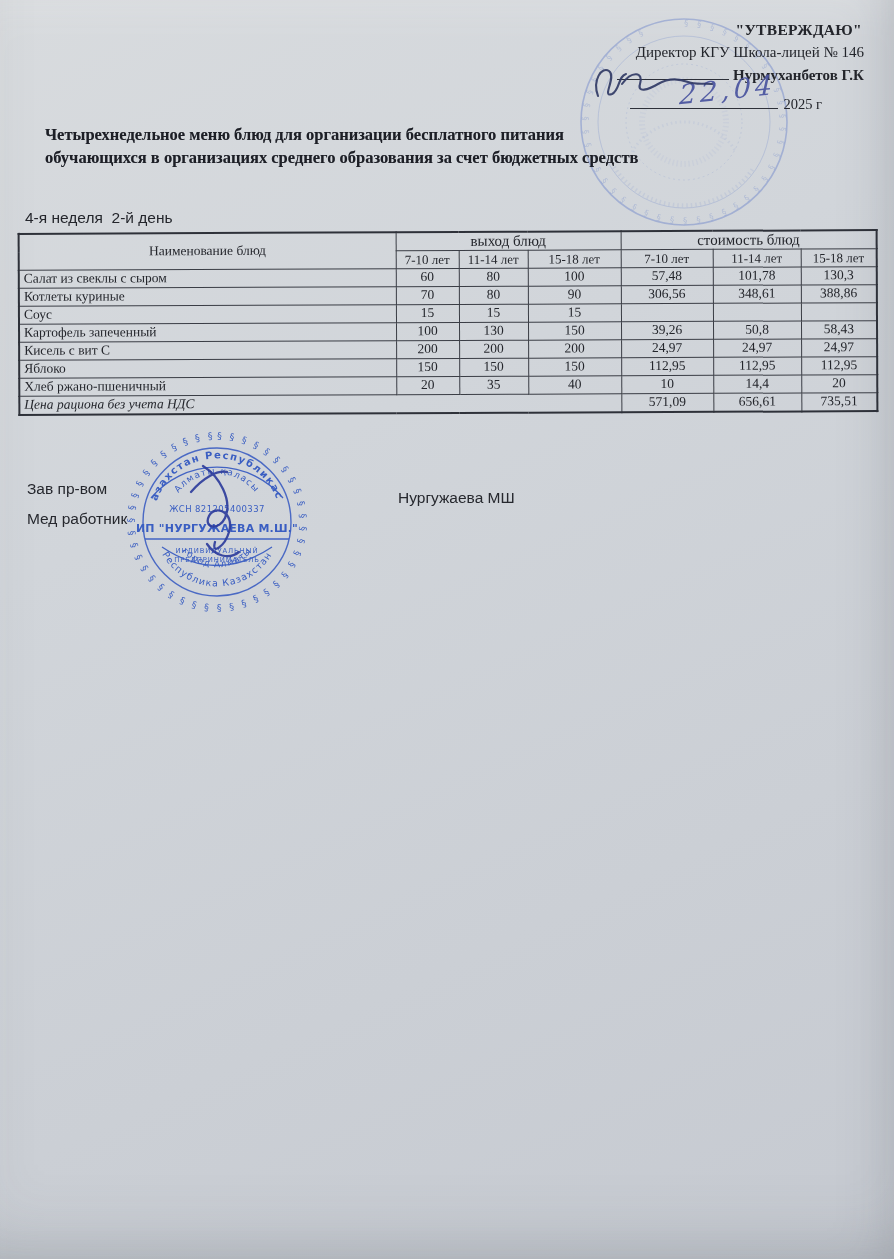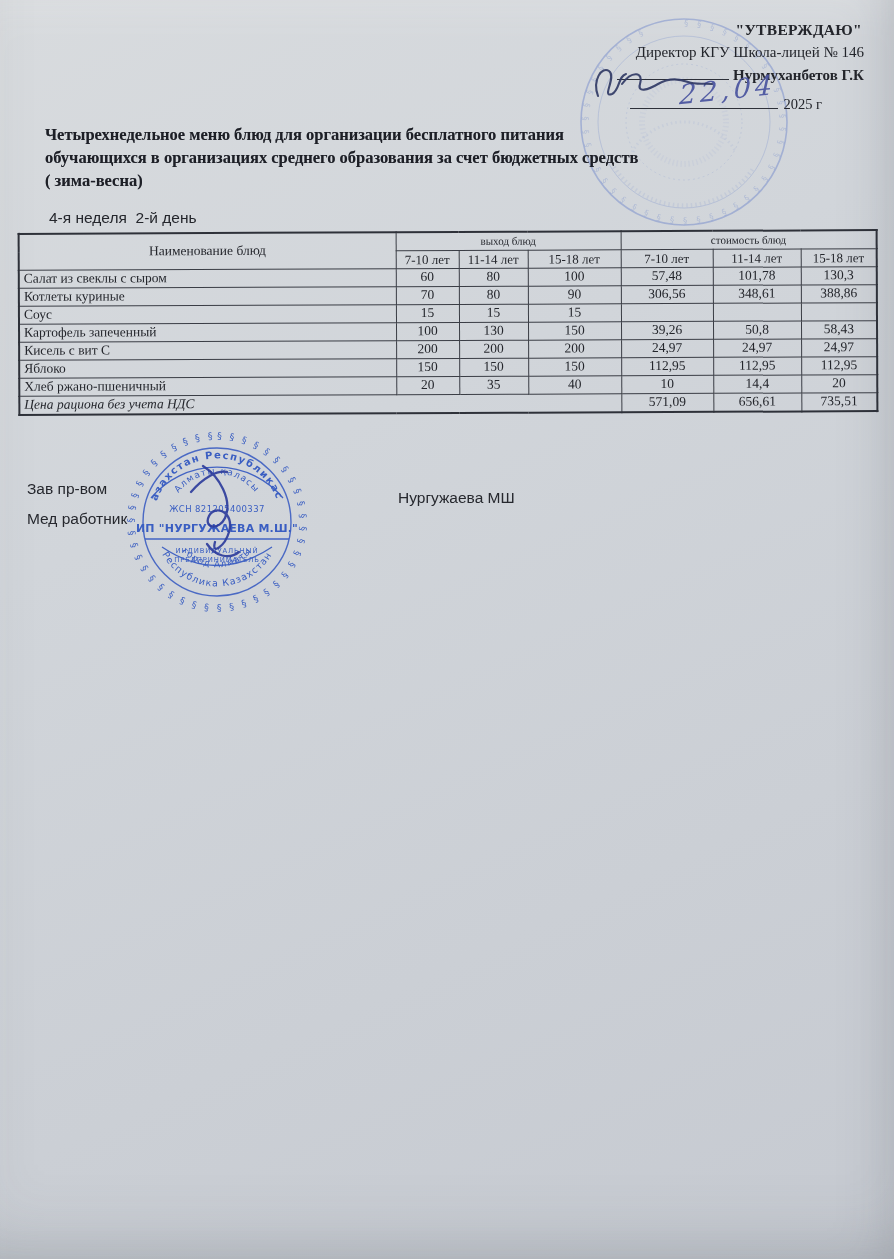--- a/index.html
+++ b/index.html
@@ -25,30 +25,30 @@
     font-family:"DejaVu Serif", serif;font-style:italic;font-size:27px;
     color:#49539f;transform:rotate(-6deg) skewX(-8deg);letter-spacing:4px;opacity:.92;
   }
   .director-sig{position:absolute;top:42px;right:148px;}
   
   .doc-title{position:absolute;top:123px;left:45px;width:832px;text-align:left;
     font-weight:bold;font-size:16.5px;line-height:23px;color:#1d1f26;
     text-shadow:0 0 .5px rgba(35,38,50,.45);}
   
   .week-label{position:absolute;top:209px;left:25px;font-family:"Liberation Sans",sans-serif;
-    font-size:15.5px;color:#24262c;white-space:pre;margin-left:24px;}
+    font-size:15.5px;color:#24262c;white-space:pre;}
   
   .table-wrap{position:absolute;top:231px;left:18px;transform:rotate(-0.25deg);}
   table.menu{border-collapse:collapse;table-layout:fixed;width:858px;
     font-size:13.5px;color:#24262c;background:transparent;}
   table.menu th,table.menu td{border:1px solid #3a3d45;height:17px;padding:0 2px;
     line-height:1.05;text-align:center;font-weight:normal;overflow:hidden;white-space:nowrap;}
   table.menu{border:2px solid #2e3139;}
   table.menu .name-cell{text-align:left;padding-left:4px;}
-  table.menu .grp{font-size:11px;}
+  table.menu .grp{font-size:15px;}
   table.menu .age{font-size:13px;}
   .total-label{font-style:italic;text-align:left!important;padding-left:4px!important;font-size:13.5px;}
   .total-val{font-weight:bold;font-size:13.5px;}
   
   .sign-label{position:absolute;left:27px;font-family:"Liberation Sans",sans-serif;font-size:15.5px;color:#26282e;}
   .zav{top:480px;} .med{top:510px;}
   .signer-name{position:absolute;left:398px;top:469px;font-family:"Liberation Sans",sans-serif;font-size:15.5px;color:#26282e;margin-top:20px;}
   
   .stamp-top{position:absolute;left:572px;top:10px;filter:blur(.5px);opacity:.55;}
   .stamp-bottom{position:absolute;left:127px;top:432px;filter:blur(.25px);}
@@ -89,21 +89,20 @@
       <g fill="none" stroke="#323b66" stroke-width="2.1" stroke-linecap="round" opacity=".92">
         <path d="M 10,34 C 4,18 14,4 21,9 C 29,15 13,36 24,32 C 32,28 30,14 38,12"></path>
         <path d="M 34,22 C 44,8 56,10 52,22 C 49,31 60,28 70,22 C 82,15 92,17 100,20 C 108,23 116,21 124,22"></path>
       </g>
     </svg>
   </div>
 
   <div class="doc-title">
     <div>Четырехнедельное меню блюд для организации бесплатного питания</div>
     <div>обучающихся в организациях среднего образования за счет бюджетных средств</div>
-    <div>( зима-весна)</div>
   </div>
 
   <div class="week-label">4-я неделя  2-й день</div>
 
   <div class="table-wrap">
     <table class="menu">
       <colgroup>
         <col style="width:377px">
           <col style="width:63px">
           <col style="width:69px">

